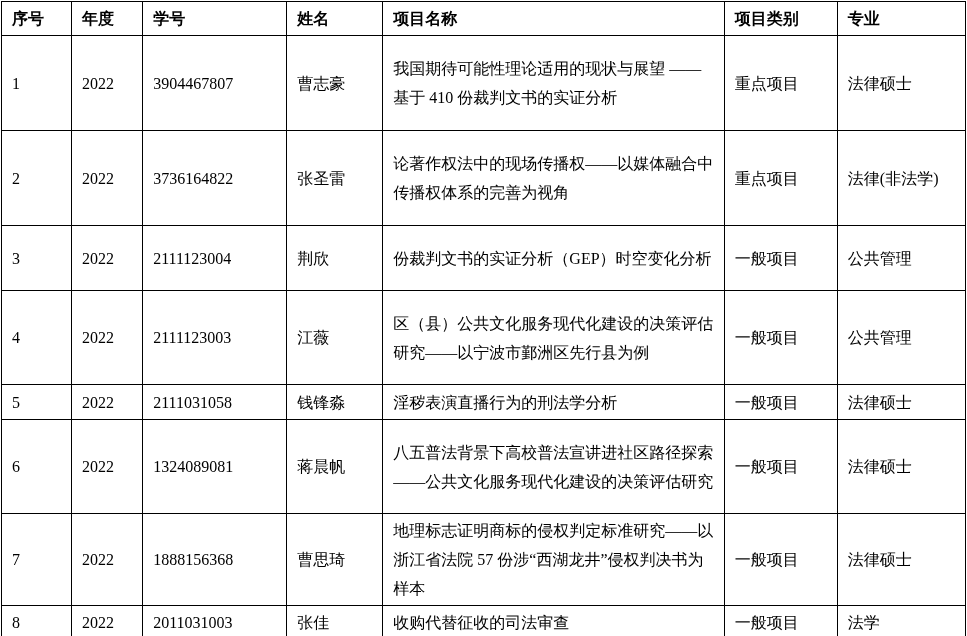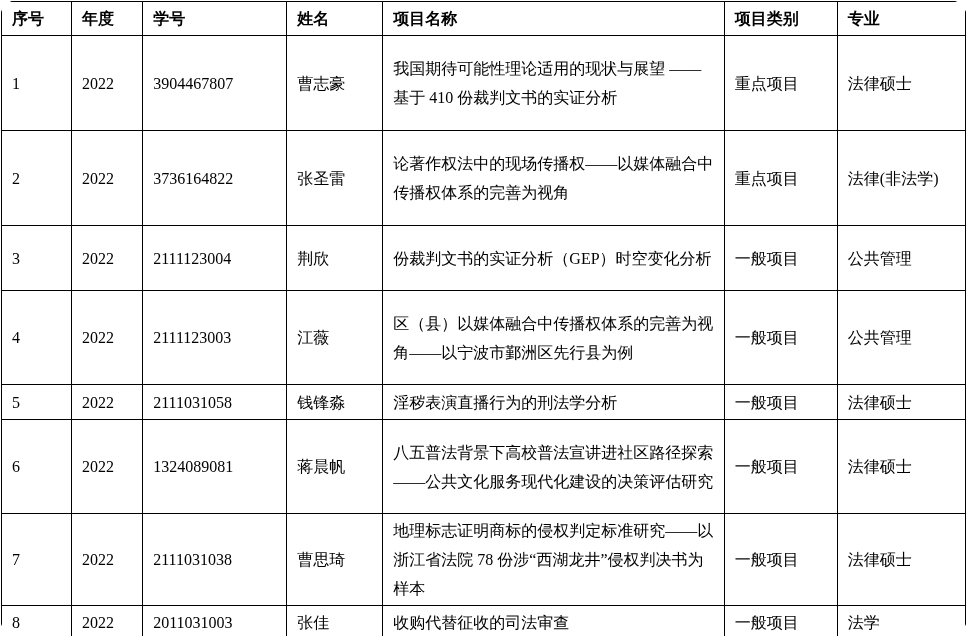--- a/index.html
+++ b/index.html
@@ -8,21 +8,20 @@
     background: #ffffff;
     font-family: "Liberation Serif", "DejaVu Serif", serif;
     color: #000000;
   }
   .page {
     width: 967px;
     height: 636px;
     box-sizing: border-box;
     background: #ffffff;
     overflow: hidden;
-    border-radius: 18px;
   }
   table.doc-table {
     border-collapse: collapse;
     table-layout: fixed;
     width: 965px;
     margin: 1px 0 0 1px;
   }
   table.doc-table th,
   table.doc-table td {
     border: 1px solid #000000;
@@ -110,21 +109,21 @@
         <td>荆欣</td>
         <td>份裁判文书的实证分析（GEP）时空变化分析</td>
         <td>一般项目</td>
         <td>公共管理</td>
       </tr>
       <tr class="h-r4">
         <td>4</td>
         <td>2022</td>
         <td>2111123003</td>
         <td>江薇</td>
-        <td>区（县）以媒体融合中传播权体系的完善为视角——以宁波市鄞洲区先行县为例</td>
+        <td>区（县）公共文化服务现代化建设的决策评估研究——以宁波市鄞洲区先行县为例</td>
         <td>一般项目</td>
         <td>公共管理</td>
       </tr>
       <tr class="h-r5">
         <td>5</td>
         <td>2022</td>
         <td>2111031058</td>
         <td>钱锋淼</td>
         <td>淫秽表演直播行为的刑法学分析</td>
         <td>一般项目</td>
@@ -135,23 +134,23 @@
         <td>2022</td>
         <td>1324089081</td>
         <td>蒋晨帆</td>
         <td>八五普法背景下高校普法宣讲进社区路径探索——公共文化服务现代化建设的决策评估研究</td>
         <td>一般项目</td>
         <td>法律硕士</td>
       </tr>
       <tr class="h-r7">
         <td>7</td>
         <td>2022</td>
-        <td>2111031038</td>
+        <td>1888156368</td>
         <td>曹思琦</td>
-        <td>地理标志证明商标的侵权判定标准研究——以浙江省法院 78 份涉“西湖龙井”侵权判决书为样本</td>
+        <td>地理标志证明商标的侵权判定标准研究——以浙江省法院 57 份涉“西湖龙井”侵权判决书为样本</td>
         <td>一般项目</td>
         <td>法律硕士</td>
       </tr>
       <tr class="h-r8">
         <td>8</td>
         <td>2022</td>
         <td>2011031003</td>
         <td>张佳</td>
         <td>收购代替征收的司法审查</td>
         <td>一般项目</td>

